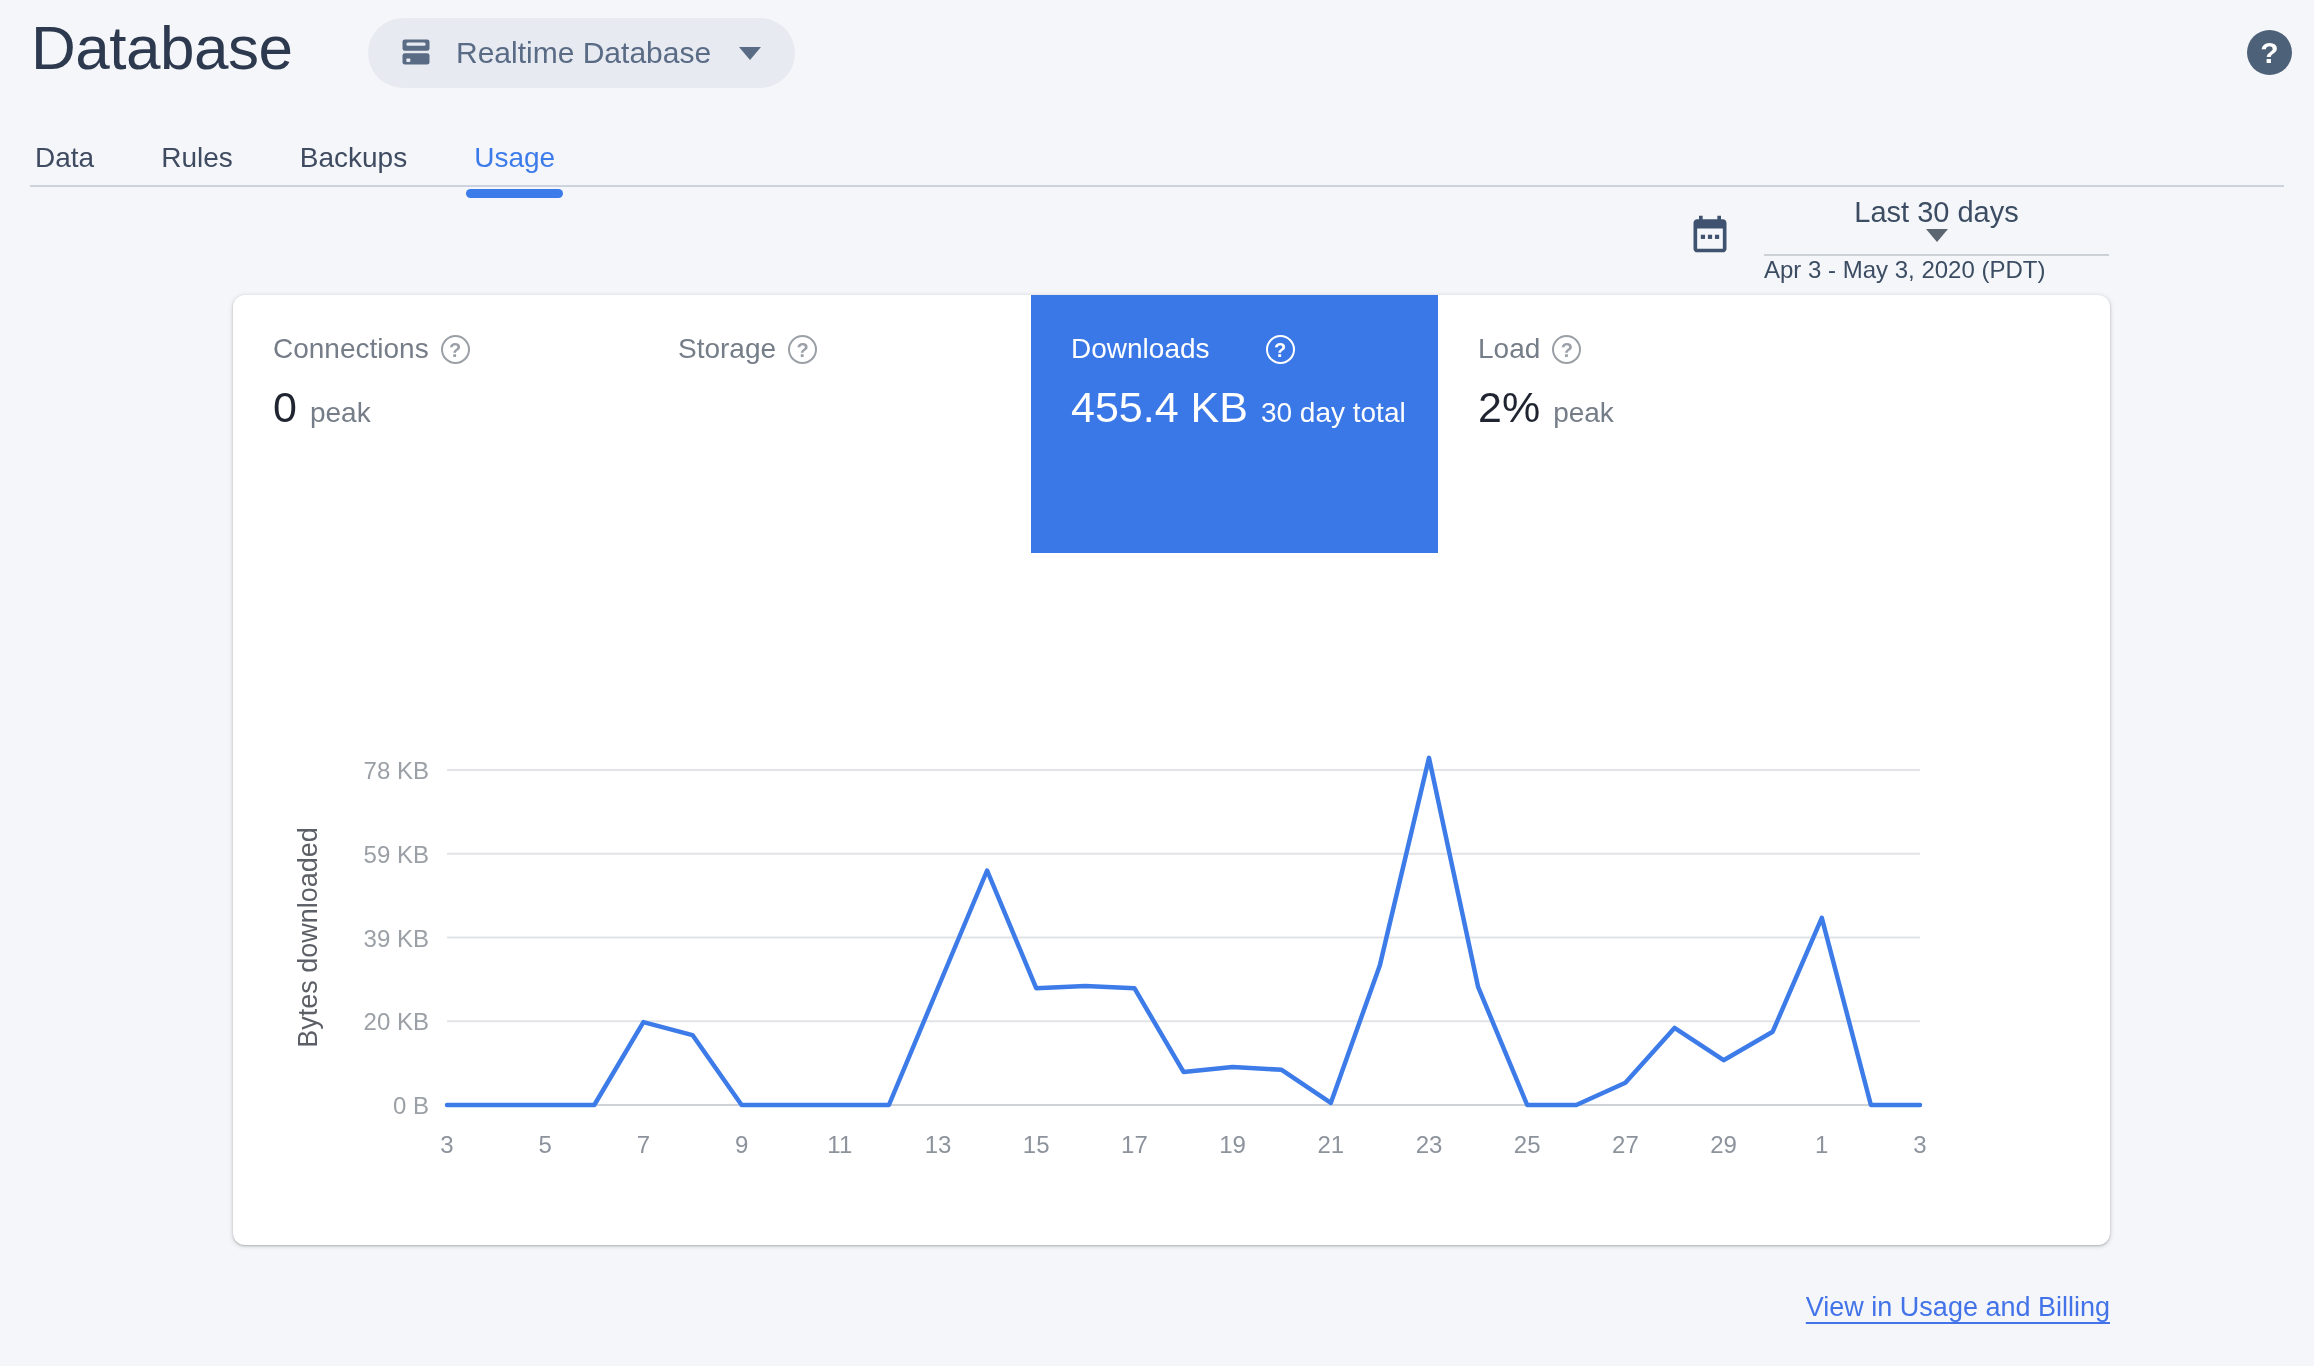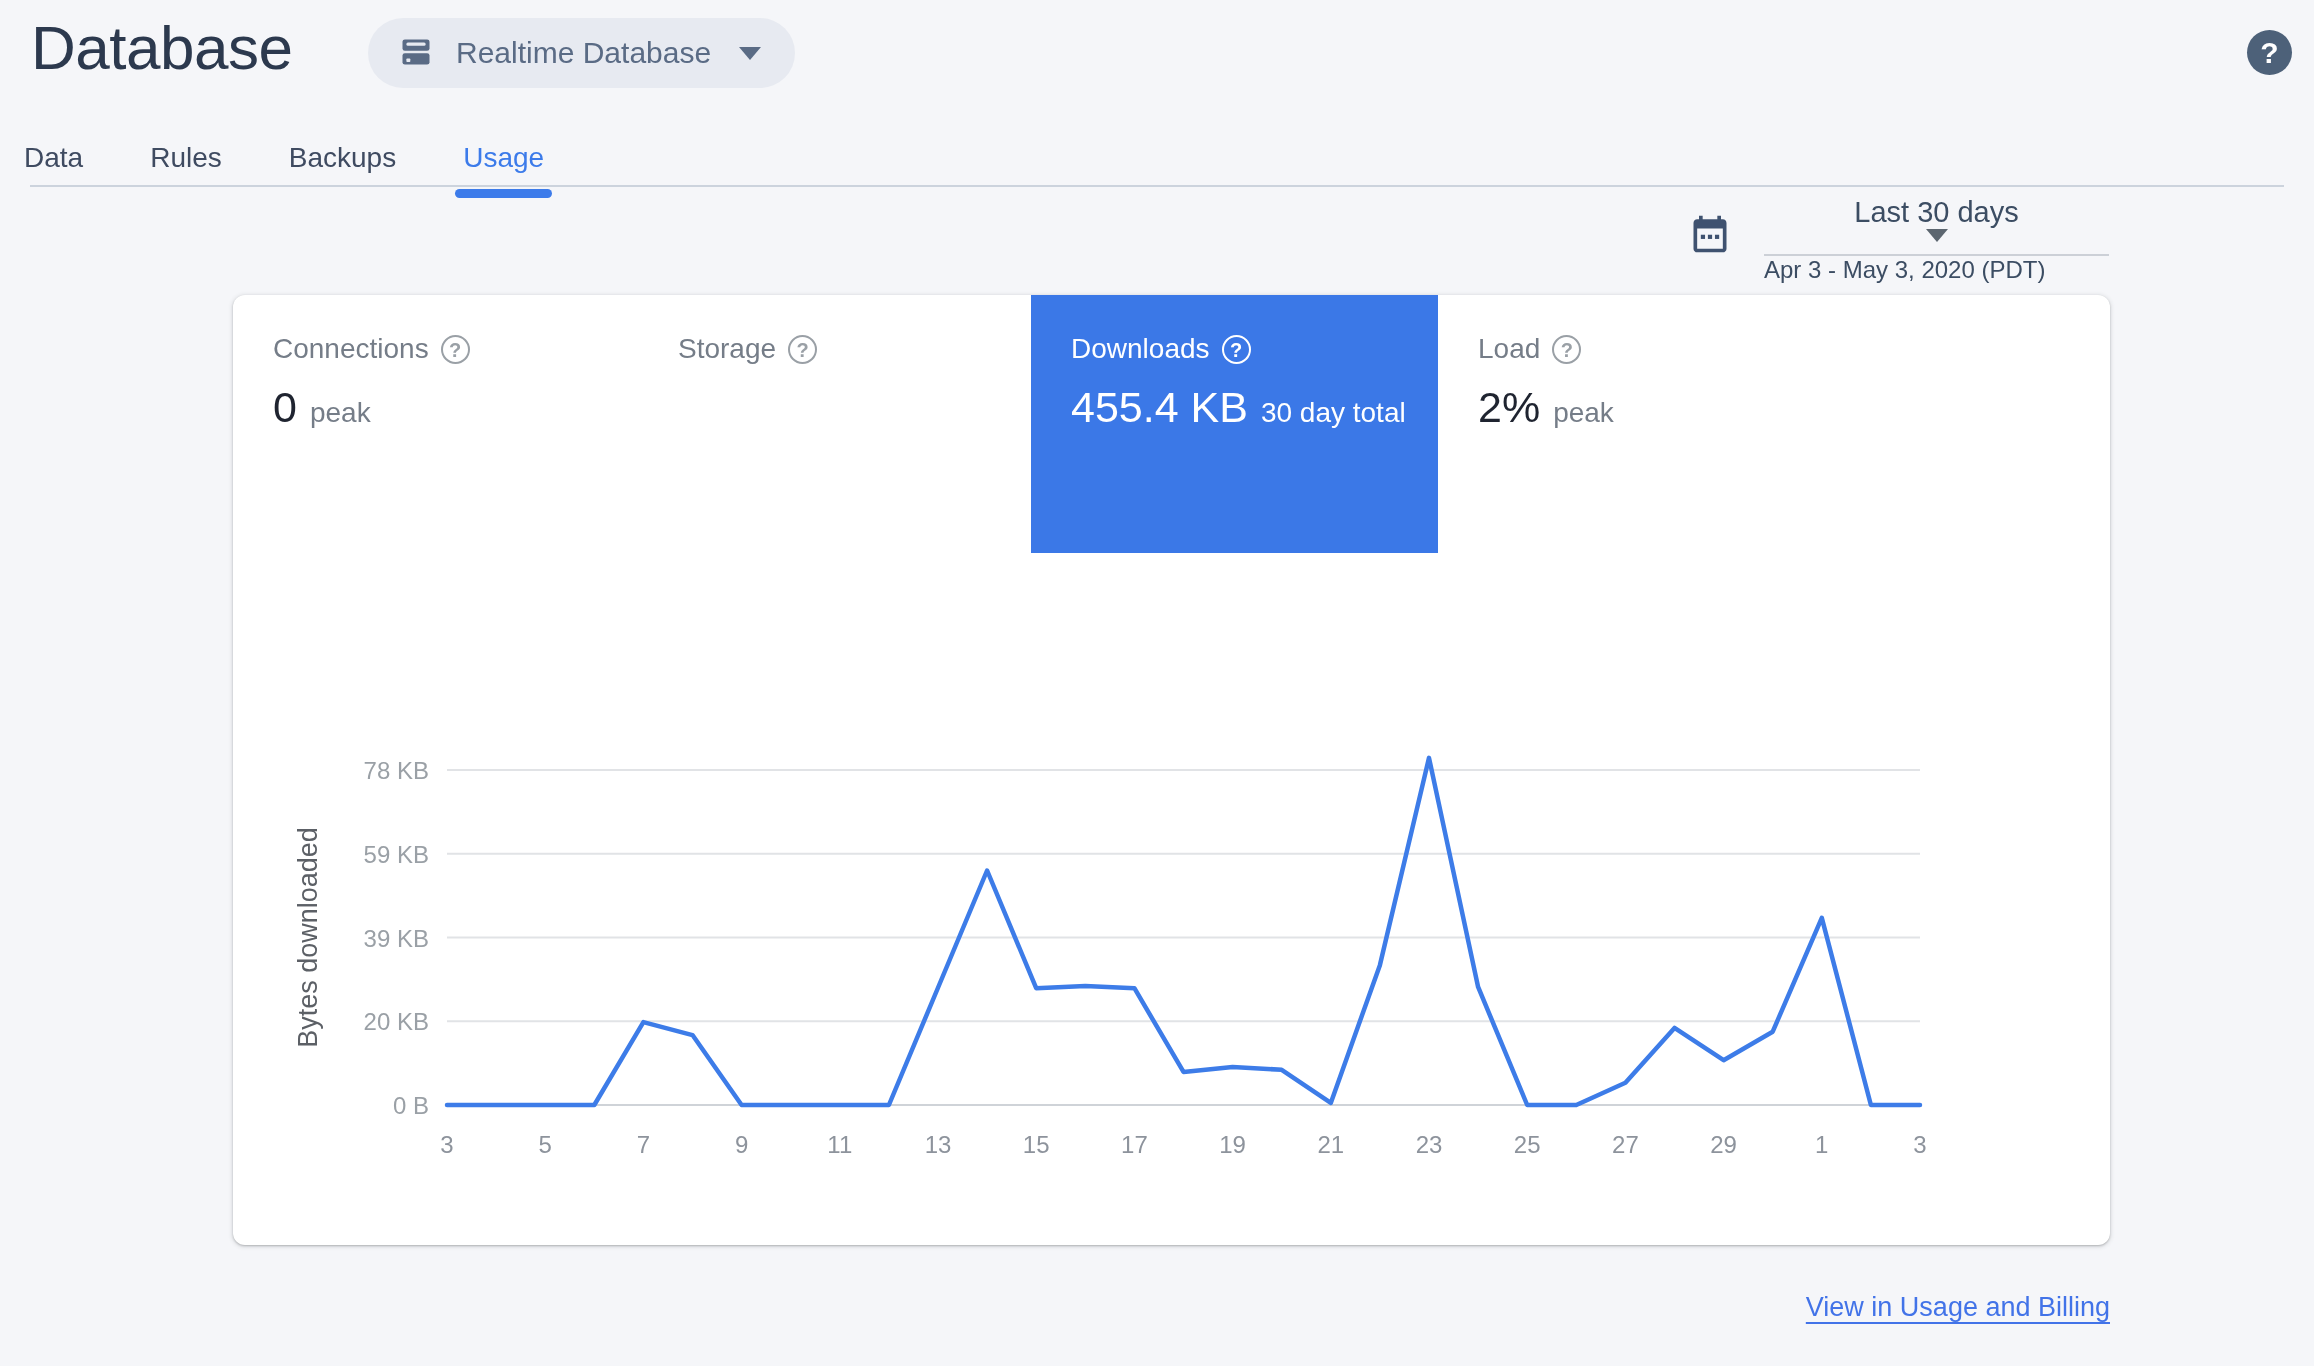--- a/index.html
+++ b/index.html
@@ -18,21 +18,21 @@
   .db-pill{position:absolute; left:368px; top:18px; height:70px; border:none; cursor:pointer;
     background:#e7eaf1; border-radius:35px; display:flex; align-items:center; padding:0 34px 0 30px;}
   .db-pill .pill-label{font-size:30px; color:var(--slate); font-weight:500; margin-left:22px;}
   .caret{width:0; height:0; border-left:11px solid transparent; border-right:11px solid transparent;
     border-top:13px solid var(--slate); margin-left:28px;}
   .help-fab{position:absolute; left:2247px; top:30px; width:45px; height:45px; border-radius:50%;
     background:#4d6179; color:#fff; font-size:30px; font-weight:700; text-align:center;
     line-height:45px; cursor:pointer;}
 
   
-  .tabs{position:absolute; left:24px; top:130px; height:56px; display:flex;}
+  .tabs{position:absolute; left:35px; top:130px; height:56px; display:flex;}
   .tab{position:relative; border:none; background:none; cursor:pointer; margin-right:67px;
     font-family:inherit; font-size:28px; font-weight:500; color:#3f4b61; padding:0;}
   .tab.active{color:var(--tab-active);}
   .tab.active::after{content:""; position:absolute; left:-8px; right:-8px; bottom:-12px;
     height:9px; border-radius:5px; background:var(--tab-active);}
   .tab-divider{position:absolute; left:30px; right:30px; top:185px; height:2px; background:var(--divider);}
 
   
   .date-range{position:absolute; left:1688px; top:196px; display:flex; cursor:pointer;}
   .cal-icon{margin-top:14px;}
@@ -46,21 +46,21 @@
   
   .card{position:absolute; left:233px; top:295px; width:1877px; height:950px; background:var(--card);
     border-radius:12px; box-shadow:0 1px 2px rgba(60,64,67,.28), 0 1px 4px 1px rgba(60,64,67,.14);}
   .stats{position:absolute; inset:0;}
   .stat{position:absolute; top:0; height:258px; width:400px; padding:38px 0 0 40px; cursor:pointer;}
   .stat:nth-child(1){left:0;}
   .stat:nth-child(2){left:405px;}
   .stat:nth-child(3){left:798px; width:407px; background:var(--accent); color:#fff;}
   .stat:nth-child(4){left:1205px;}
   .stat-label{display:flex; align-items:center; font-size:28px; color:var(--graytext);}
-  .stat:nth-child(3) .stat-label{color:#fff;}
+  .stat:nth-child(3) .stat-label{color:#fff;gap:44px;}
   .q{display:inline-block; width:29px; height:29px; margin-left:12px; border:2px solid #9aa0a6;
     border-radius:50%; color:#9aa0a6; font-size:20px; line-height:27px; text-align:center; font-weight:700;}
   .stat:nth-child(3) .q{border-color:#fff; color:#fff;}
   .stat-value{display:flex; align-items:baseline; margin-top:18px;}
   .stat-value .big{font-size:43px; color:var(--value); font-weight:400;}
   .stat-value .suffix{font-size:28px; color:var(--graytext); margin-left:13px;text-align:center;}
   .stat:nth-child(3) .big, .stat:nth-child(3) .suffix{color:#ffffff;}
 
   #chart-svg{position:absolute; left:0; top:0;}
 

